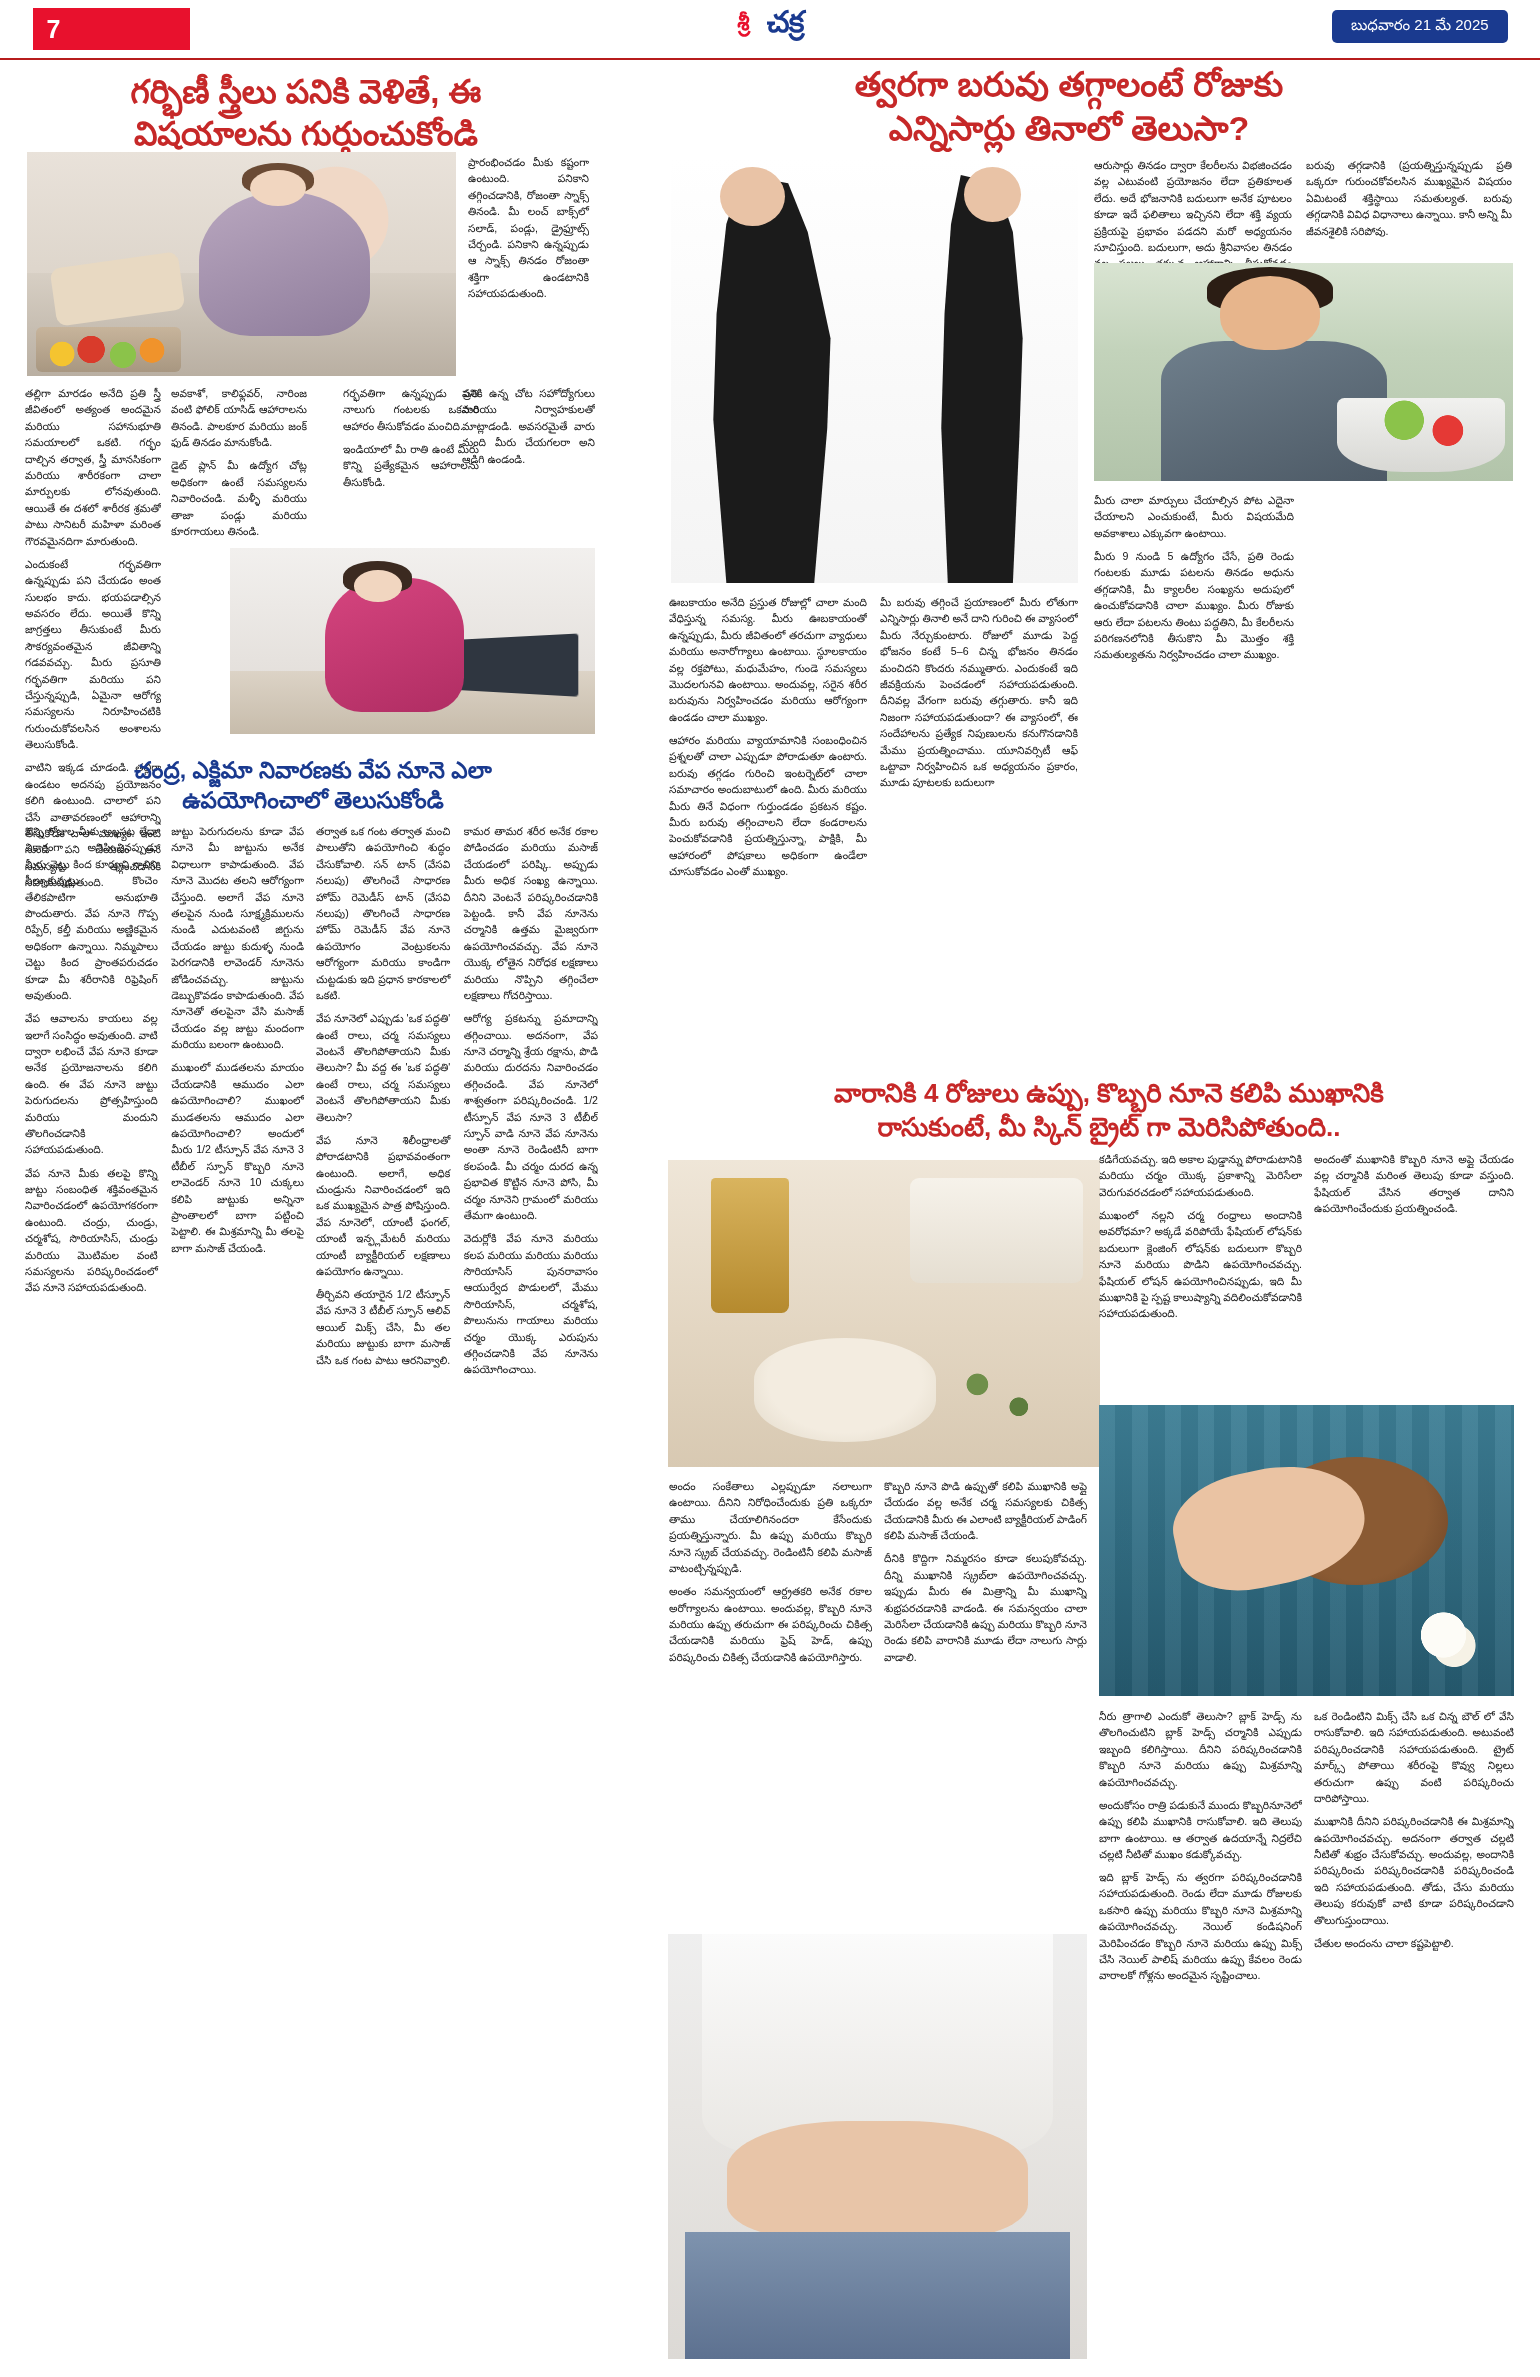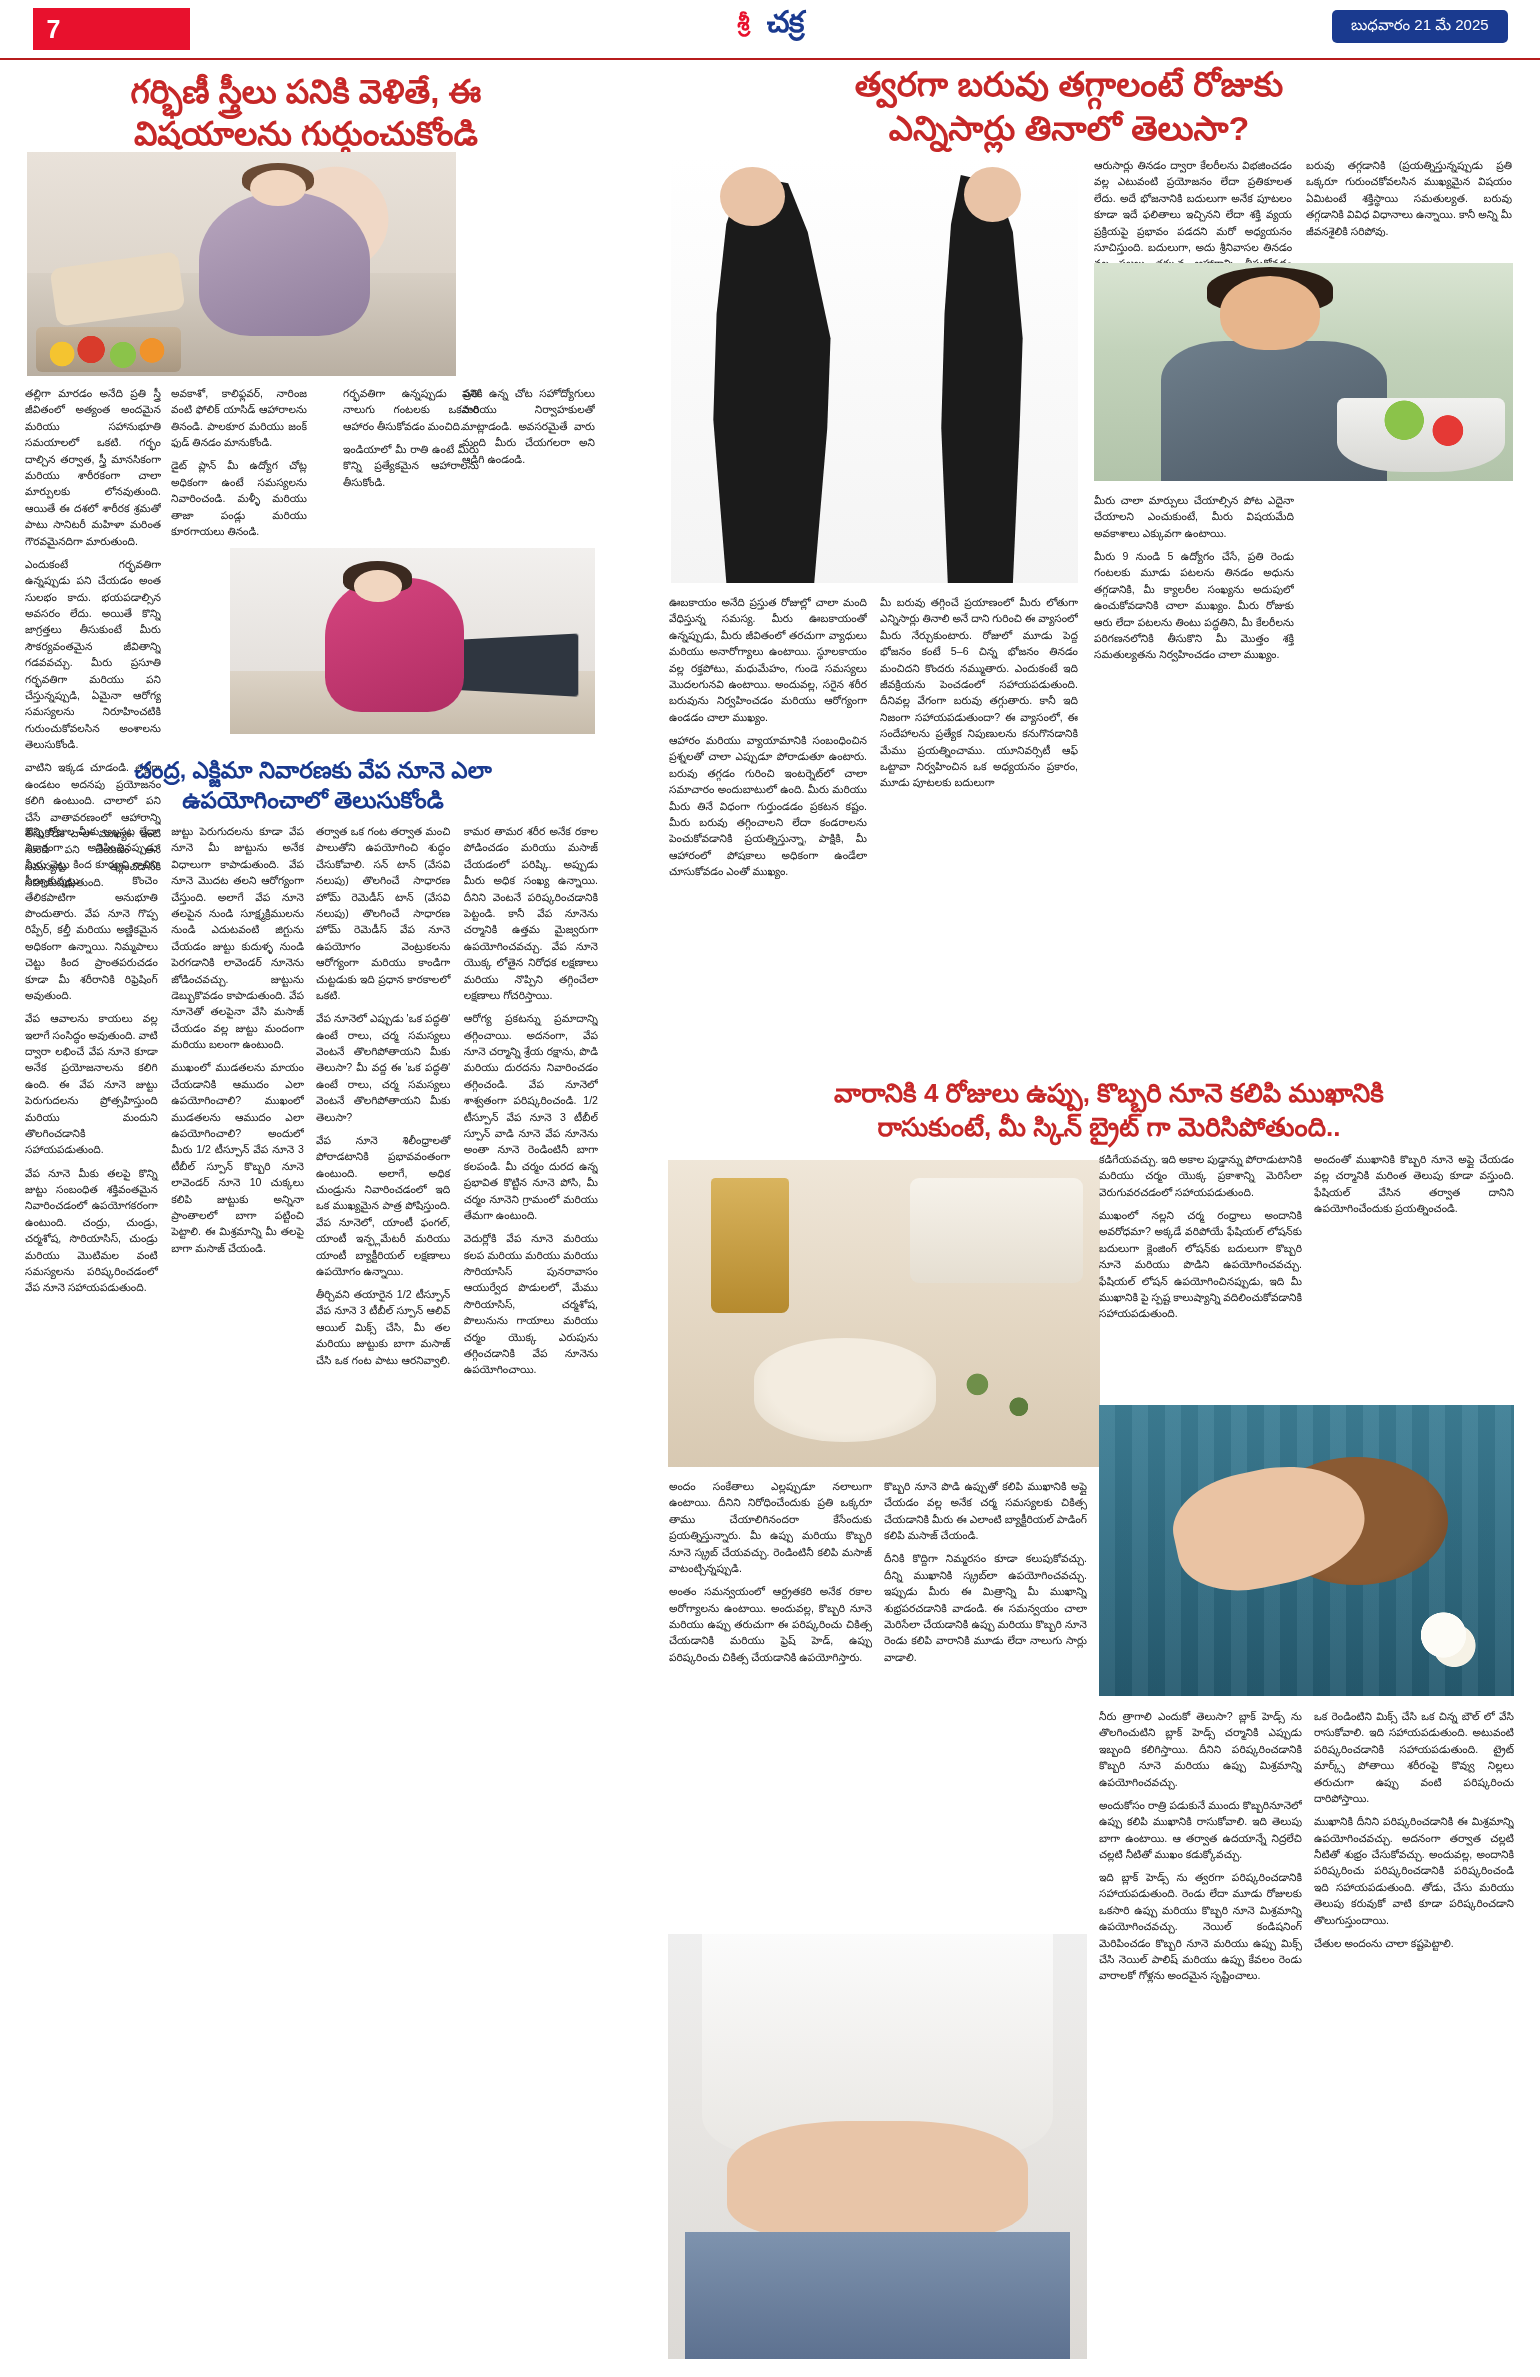--- a/index.html
+++ b/index.html
@@ -304,20 +304,23 @@
 
     <div class="photo ph-preg" style="left:27px; top:89px; width:429px; height:224px;">
       <div class="sofa"></div>
         <div class="pillow"></div>
       <div class="body"></div>
         <div class="hair"></div>
         <div class="head"></div>
       <div class="fruit"></div>
     </div>
 
+    <div class="bodytext" style="position:absolute; left:468px; top:91px; width:121px;">
+      <p>ప్రారంభించడం మీకు కష్టంగా ఉంటుంది. పనికాని తగ్గించడానికి, రోజంతా స్నాక్స్ తినండి. మీ లంచ్ బాక్స్‌లో సలాడ్, పండ్లు, డ్రైఫ్రూట్స్ చేర్చండి. పనికాని ఉన్నప్పుడు ఆ స్నాక్స్ తినడం రోజంతా శక్తిగా ఉండటానికి సహాయపడుతుంది.</p>
+    </div>
 
     <div class="bodytext" style="position:absolute; left:171px; top:322px; width:136px; height:224px; overflow:hidden;">
       <p>అవకాశో, కాలిఫ్లవర్, నారింజ వంటి ఫోలిక్ యాసిడ్ ఆహారాలను తినండి. పాలకూర మరియు జంక్ ఫుడ్ తినడం మానుకోండి.</p>
       <p>డైట్ ప్లాన్ మీ ఉద్యోగ చోట్ల అధికంగా ఉంటే సమస్యలను నివారించండి. మళ్ళీ మరియు తాజా పండ్లు మరియు కూరగాయలు తినండి.</p>
     </div>
 
     <div class="bodytext" style="position:absolute; left:25px; top:322px; width:136px; height:537px; overflow:hidden;">
       <p>తల్లిగా మారడం అనేది ప్రతి స్త్రీ జీవితంలో అత్యంత అందమైన మరియు సహానుభూతి సమయాలలో ఒకటి. గర్భం దాల్చిన తర్వాత, స్త్రీ మానసికంగా మరియు శారీరకంగా చాలా మార్పులకు లోనవుతుంది. ఆయితే ఈ దశలో శారీరక శ్రమతో పాటు సానిటరీ మహిళా మరింత గౌరవమైనదిగా మారుతుంది.</p>
       <p>ఎందుకంటే గర్భవతిగా ఉన్నప్పుడు పని చేయడం అంత సులభం కాదు. భయపడాల్సిన అవసరం లేదు. అయితే కొన్ని జాగ్రత్తలు తీసుకుంటే మీరు సౌకర్యవంతమైన జీవితాన్ని గడవవచ్చు. మీరు ప్రసూతి గర్భవతిగా మరియు పని చేస్తున్నప్పుడి, ఏమైనా ఆరోగ్య సమస్యలను నిరూహించటికి గురుంచుకోవలసిన అంశాలను తెలుసుకోండి.</p>
       <p>వాటిని ఇక్కడ చూడండి. తల్లిగా ఉండటం అదనపు ప్రయోజనం కలిగి ఉంటుంది. చాలాలో పని చేసే వాతావరణంలో ఆహారాన్ని తీసుకోడం చాలా ముఖ్యం. ఇంటి నుండి పని చేయడం అనే సమస్యను తగ్గించడానికి సహాయపడుతుంది.</p>

